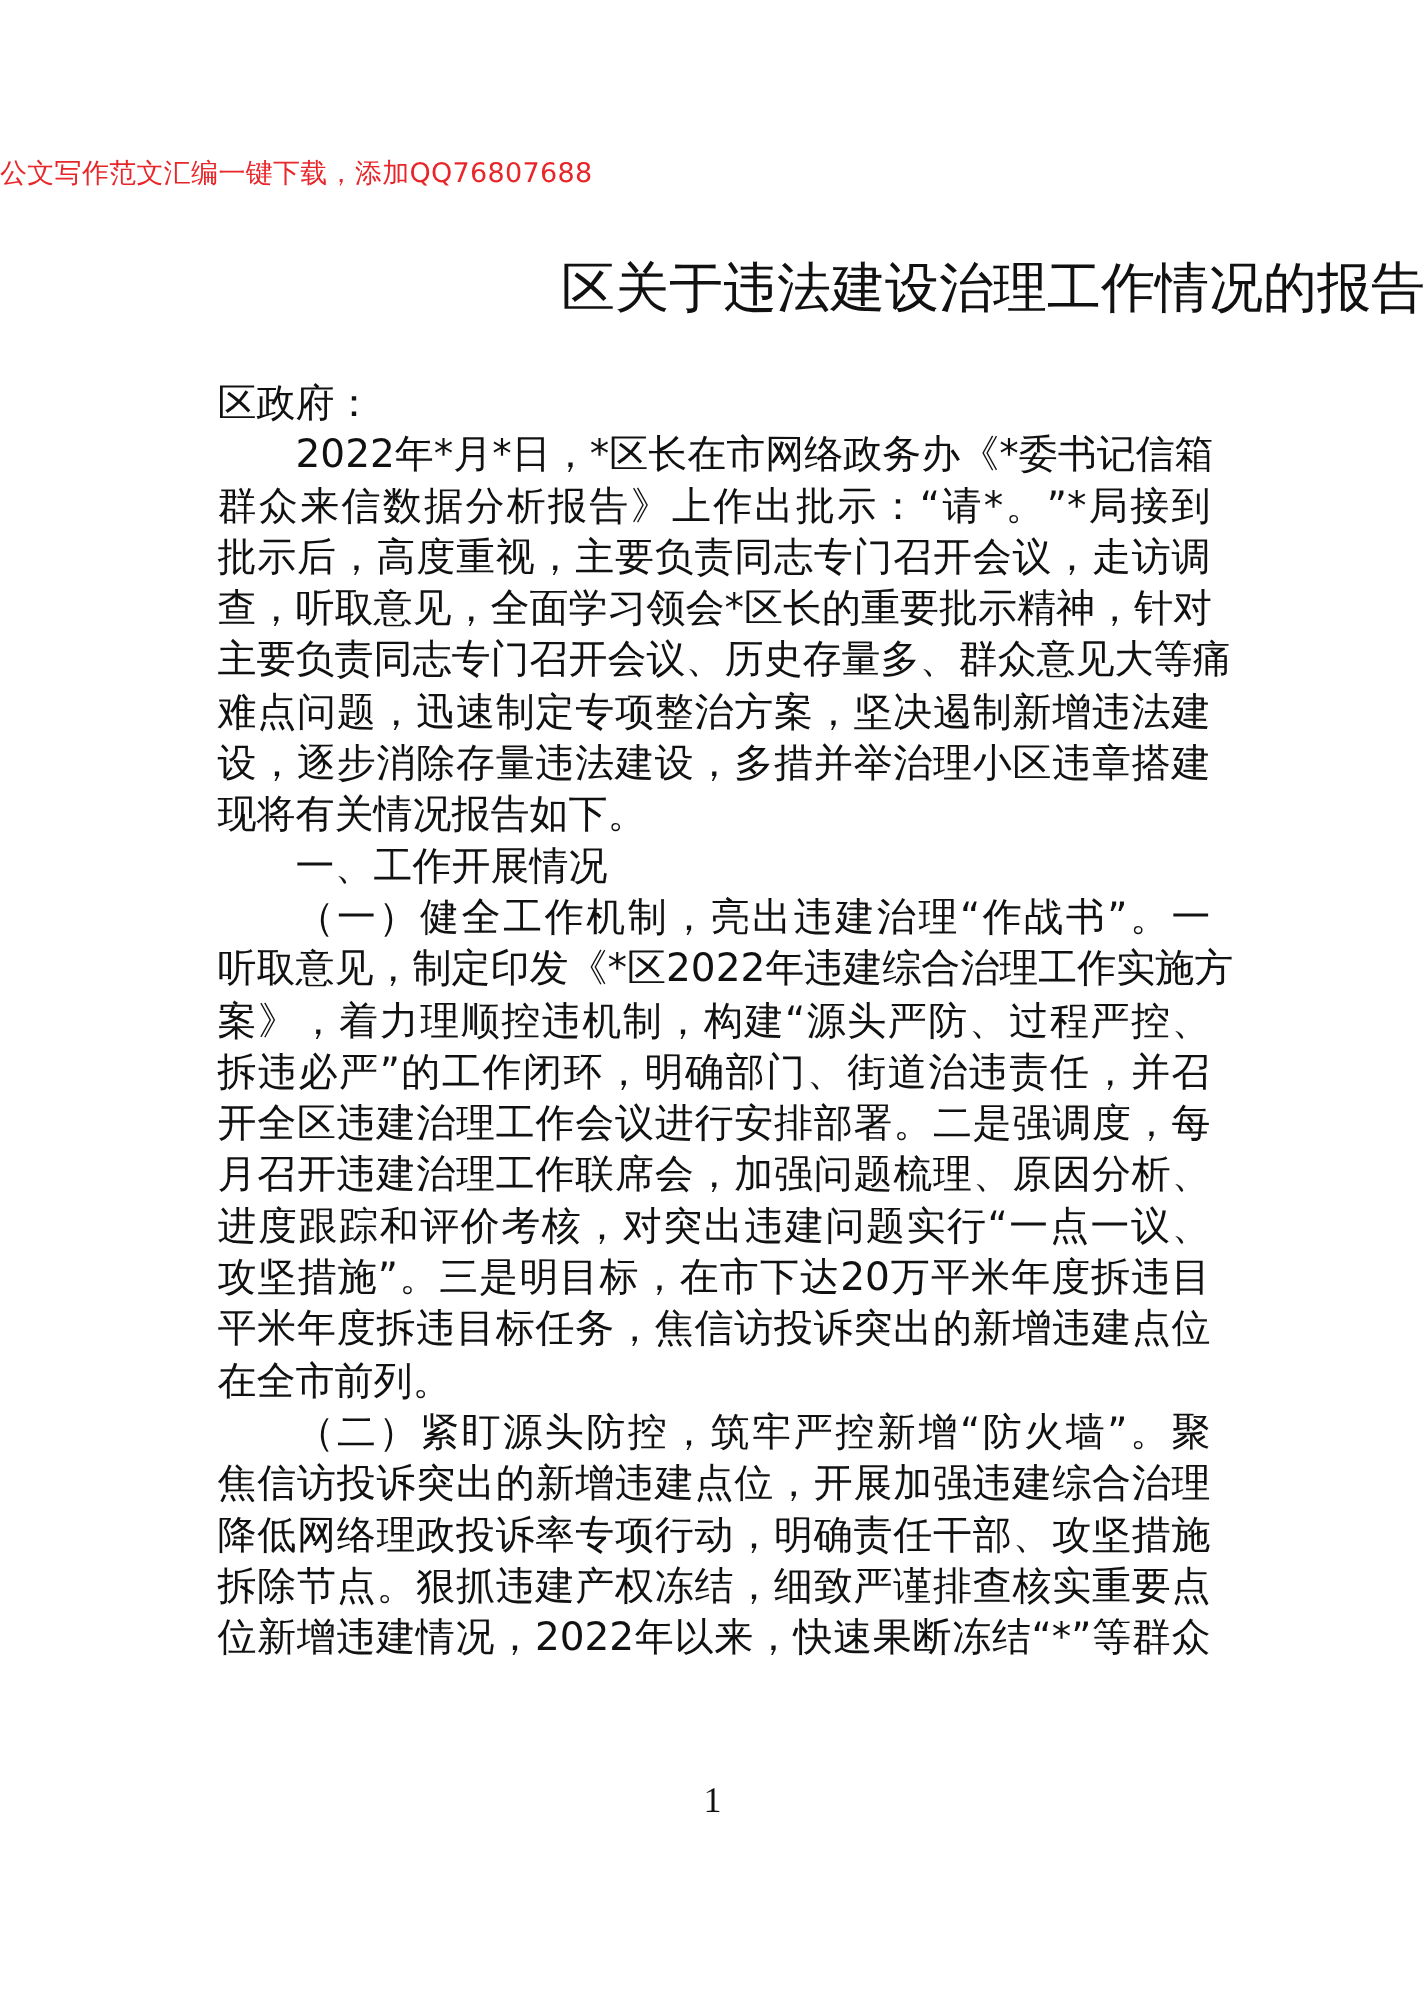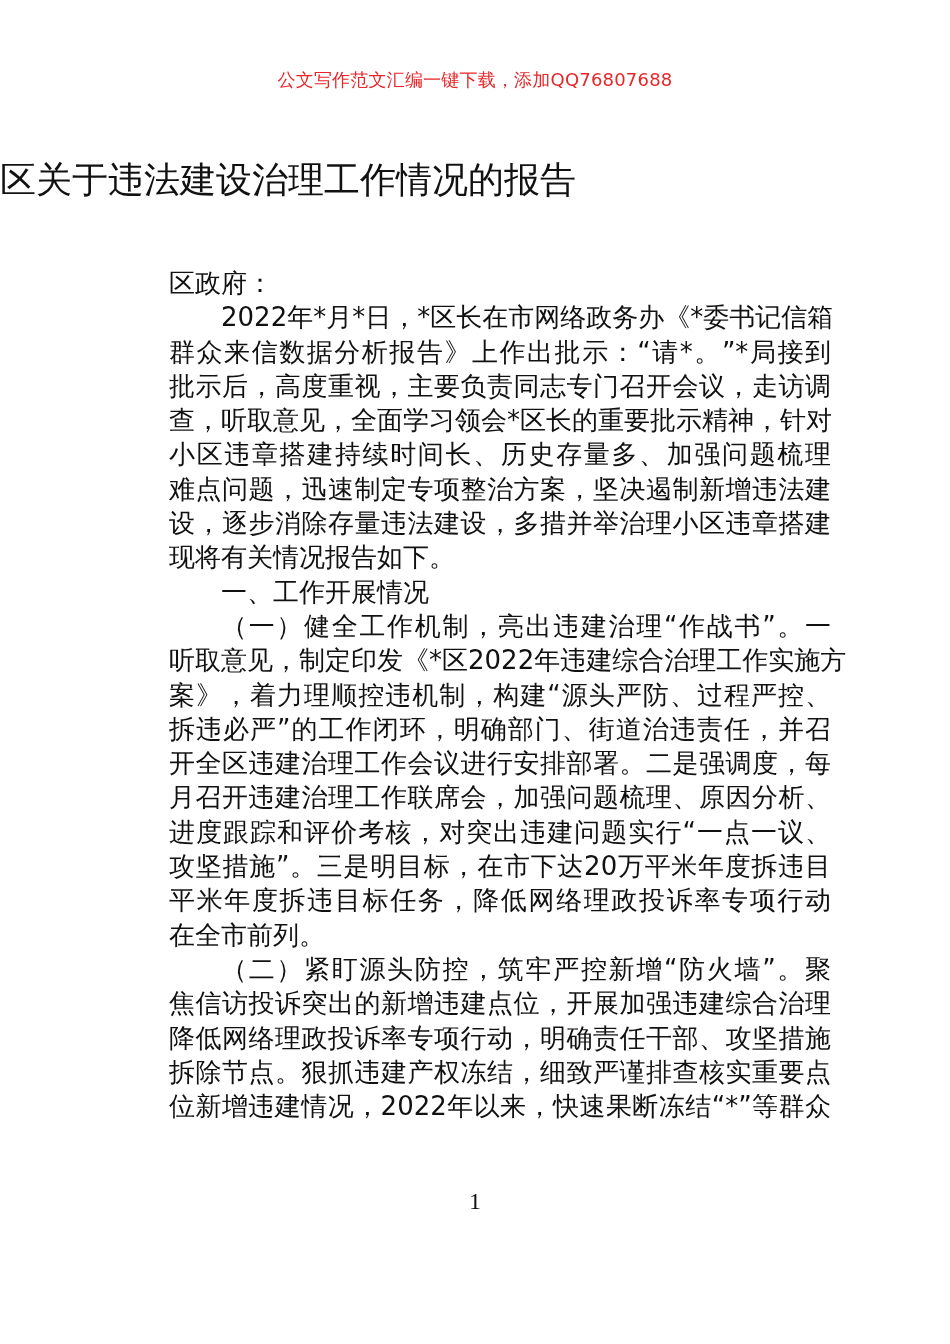--- a/index.html
+++ b/index.html
@@ -1,54 +1,54 @@
 <!DOCTYPE html>
 <html><head>
   <meta charset="utf-8">
   <style>
     html, body { margin: 0; padding: 0; background: #ffffff; }
     body { width: 950px; height: 1344px; position: relative; overflow: hidden; font-family: "DejaVu Sans", sans-serif; }
     .page { position: absolute; left: 0; top: 0; width: 950px; height: 1344px; background: #ffffff; }
-    .watermark { position: absolute; top: 68px; left: 0; width: 950px; text-align: center; color: #e8262a; font-size: 18px; letter-spacing: 0.2px; font-family: "DejaVu Sans", sans-serif; }
-    .title { position: absolute; top: 156px; left: 0; width: 950px; text-align: left; color: #111; font-size: 36px; font-family: "DejaVu Sans", sans-serif; letter-spacing: 0px; }
-    .body-text { position: absolute; left: 145px; top: 266px; width: 662px; margin-left: 24px; }
+    .watermark { position: absolute; top: 103px; left: 0; width: 950px; color: #e8262a; font-size: 18px; letter-spacing: 0.2px; font-family: "DejaVu Sans", sans-serif; }
+    .title { position: absolute; top: 168px; left: 0; width: 950px; text-align: right; color: #111; font-size: 36px; font-family: "DejaVu Sans", sans-serif; letter-spacing: 0px; }
+    .body-text { position: absolute; left: 145px; top: 252px; width: 662px; }
     .line { height: 34.3px; line-height: 34.3px; font-size: 26px; color: #111; white-space: nowrap; text-align: justify; text-align-last: justify; font-family: "DejaVu Sans", sans-serif; }
     .line.last { text-align-last: left; }
     .line.indent { padding-left: 52px; }
     .salutation { text-align-last: left; }
     .page-number { position: absolute; top: 1188px; left: 0; width: 950px; text-align: center; font-size: 24px; color: #111; font-family: "Liberation Serif", serif; }
   </style>
 </head>
 <body>
 
 <div class="page">
   <div class="watermark">公文写作范文汇编一键下载，添加QQ76807688</div>
 
   <div class="title">区关于违法建设治理工作情况的报告</div>
 
   <div class="body-text">
     <div class="line salutation last">区政府：</div>
     <div class="line indent">2022年*月*日，*区长在市网络政务办《*委书记信箱</div>
     <div class="line">群众来信数据分析报告》上作出批示：“请*。”*局接到</div>
     <div class="line">批示后，高度重视，主要负责同志专门召开会议，走访调</div>
     <div class="line">查，听取意见，全面学习领会*区长的重要批示精神，针对</div>
-    <div class="line">小区违章搭建持续时间长、历史存量多、加强问题梳理</div>
+    <div class="line">主要负责同志专门召开会议、历史存量多、群众意见大等痛</div>
     <div class="line">难点问题，迅速制定专项整治方案，坚决遏制新增违法建</div>
     <div class="line">设，逐步消除存量违法建设，多措并举治理小区违章搭建</div>
     <div class="line last">现将有关情况报告如下。</div>
     <div class="line indent last">一、工作开展情况</div>
     <div class="line indent">（一）健全工作机制，亮出违建治理“作战书”。一</div>
     <div class="line">听取意见，制定印发《*区2022年违建综合治理工作实施方</div>
     <div class="line">案》，着力理顺控违机制，构建“源头严防、过程严控、</div>
     <div class="line">拆违必严”的工作闭环，明确部门、街道治违责任，并召</div>
     <div class="line">开全区违建治理工作会议进行安排部署。二是强调度，每</div>
     <div class="line">月召开违建治理工作联席会，加强问题梳理、原因分析、</div>
     <div class="line">进度跟踪和评价考核，对突出违建问题实行“一点一议、</div>
     <div class="line">攻坚措施”。三是明目标，在市下达20万平米年度拆违目</div>
-    <div class="line">平米年度拆违目标任务，降低网络理政投诉率专项行动</div>
+    <div class="line">平米年度拆违目标任务，焦信访投诉突出的新增违建点位</div>
     <div class="line last">在全市前列。</div>
     <div class="line indent">（二）紧盯源头防控，筑牢严控新增“防火墙”。聚</div>
     <div class="line">焦信访投诉突出的新增违建点位，开展加强违建综合治理</div>
     <div class="line">降低网络理政投诉率专项行动，明确责任干部、攻坚措施</div>
     <div class="line">拆除节点。狠抓违建产权冻结，细致严谨排查核实重要点</div>
     <div class="line">位新增违建情况，2022年以来，快速果断冻结“*”等群众</div>
   </div>
 
   <div class="page-number">1</div>
 </div>

